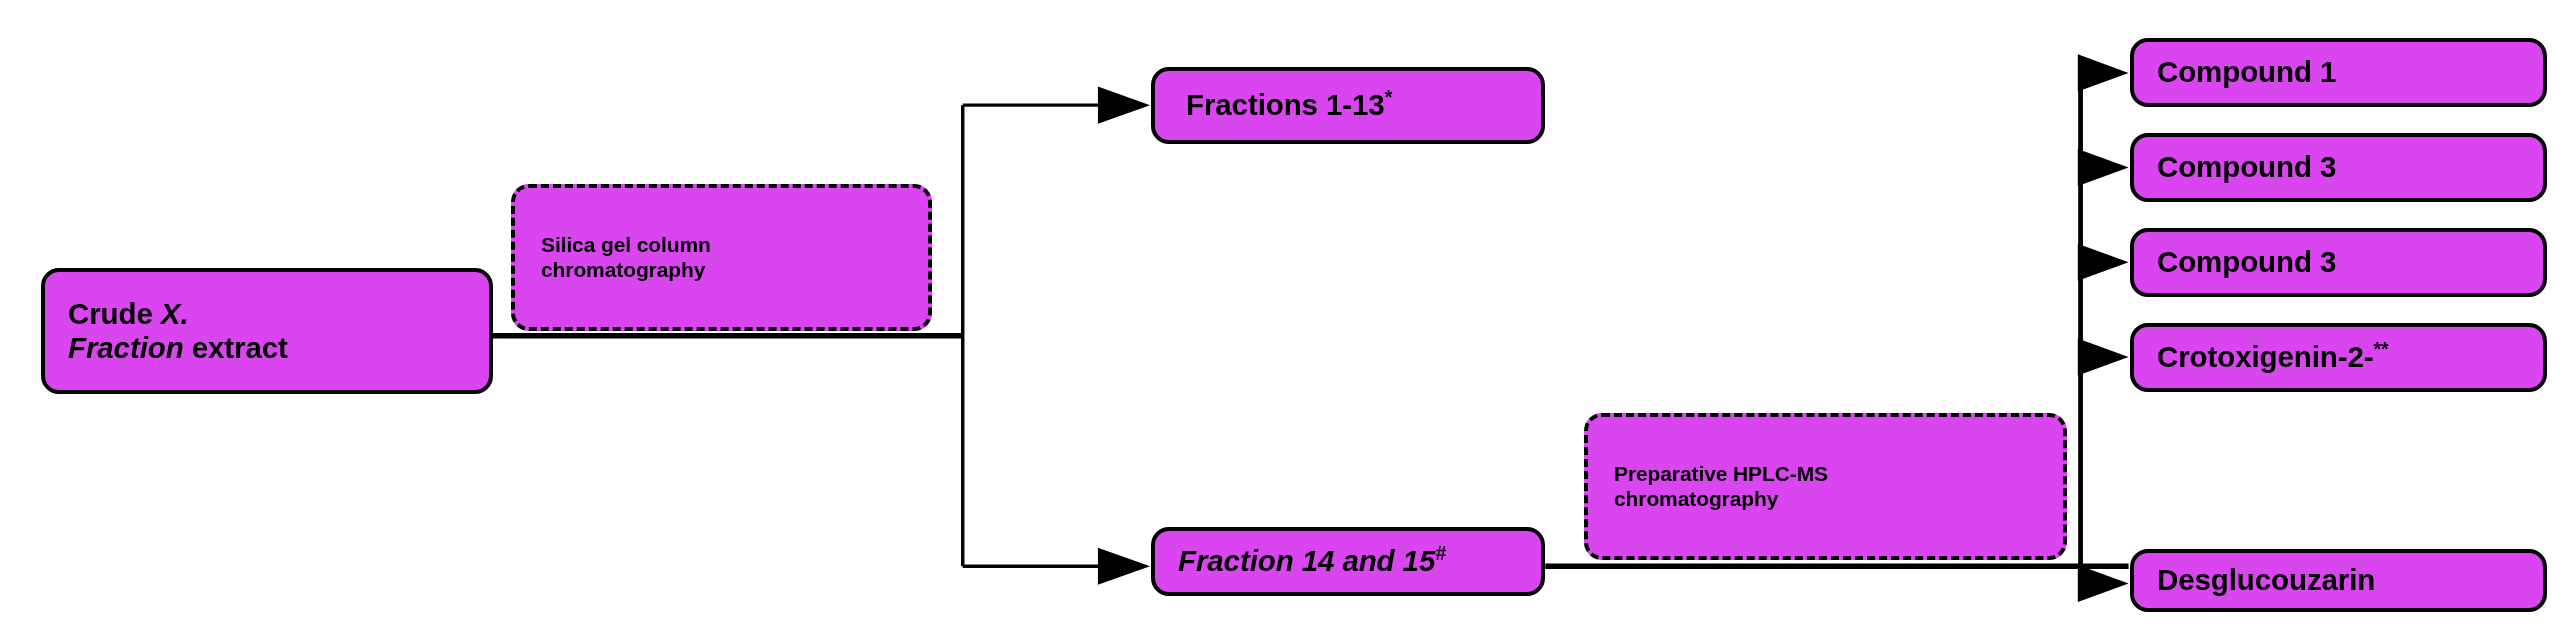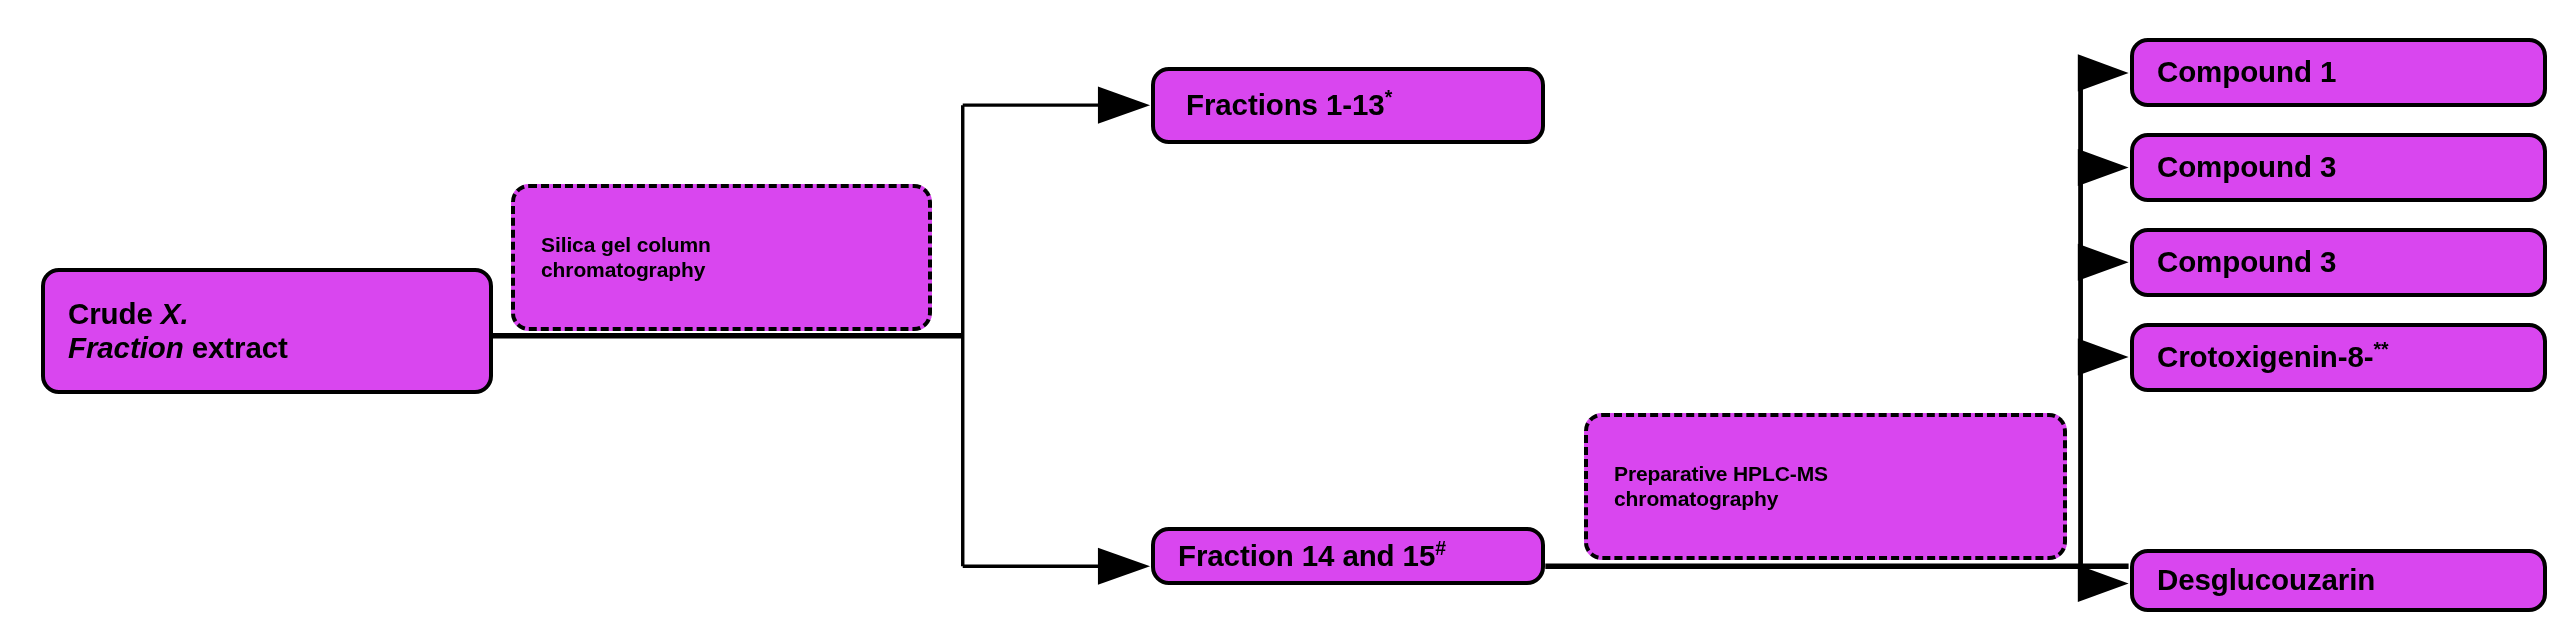--- a/index.html
+++ b/index.html
@@ -62,21 +62,21 @@
     line-height: 0;
   }
   .ital {
     font-style: italic;
   }
 
   
   #node-crude        { left: 41px;   top: 268px; width: 452px; height: 126px; }
   #node-silica       { left: 511px;  top: 184px; width: 421px; height: 147px; }
   #node-fractions    { left: 1151px; top: 67px;  width: 394px; height: 77px; padding-left: 8px; }
-  #node-fraction1415 { left: 1151px; top: 527px; width: 394px; height: 58px; }
+  #node-fraction1415 { left: 1151px; top: 527px; width: 394px; height: 69px; font-style: italic; }
   #node-hplc         { left: 1584px; top: 413px; width: 483px; height: 147px; }
 
   #node-compound1    { left: 2130px; top: 38px;  width: 417px; height: 69px; }
   #node-compound2    { left: 2130px; top: 133px; width: 417px; height: 69px; }
   #node-compound3    { left: 2130px; top: 228px; width: 417px; height: 69px; }
   #node-crotoxigenin { left: 2130px; top: 323px; width: 417px; height: 69px; }
   #node-desglucou    { left: 2130px; top: 549px; width: 417px; height: 63px; text-align: center; }
 </style>
 </head>
 <body>
@@ -188,21 +188,21 @@
   </div>
 
   <div class="node solid" id="node-compound3">
     <div class="label">
       <span>Compound 3</span><span class="sup"></span>
     </div>
   </div>
 
   <div class="node solid" id="node-crotoxigenin">
     <div class="label">
-      <span>Crotoxigenin-8-</span><span class="sup">**</span>
+      <span>Crotoxigenin-2-</span><span class="sup">**</span>
     </div>
   </div>
 
   <div class="node solid" id="node-desglucou">
     <div class="label">
       <span>Desglucouzarin</span><span class="sup"></span>
     </div>
   </div>
 
 </div>

